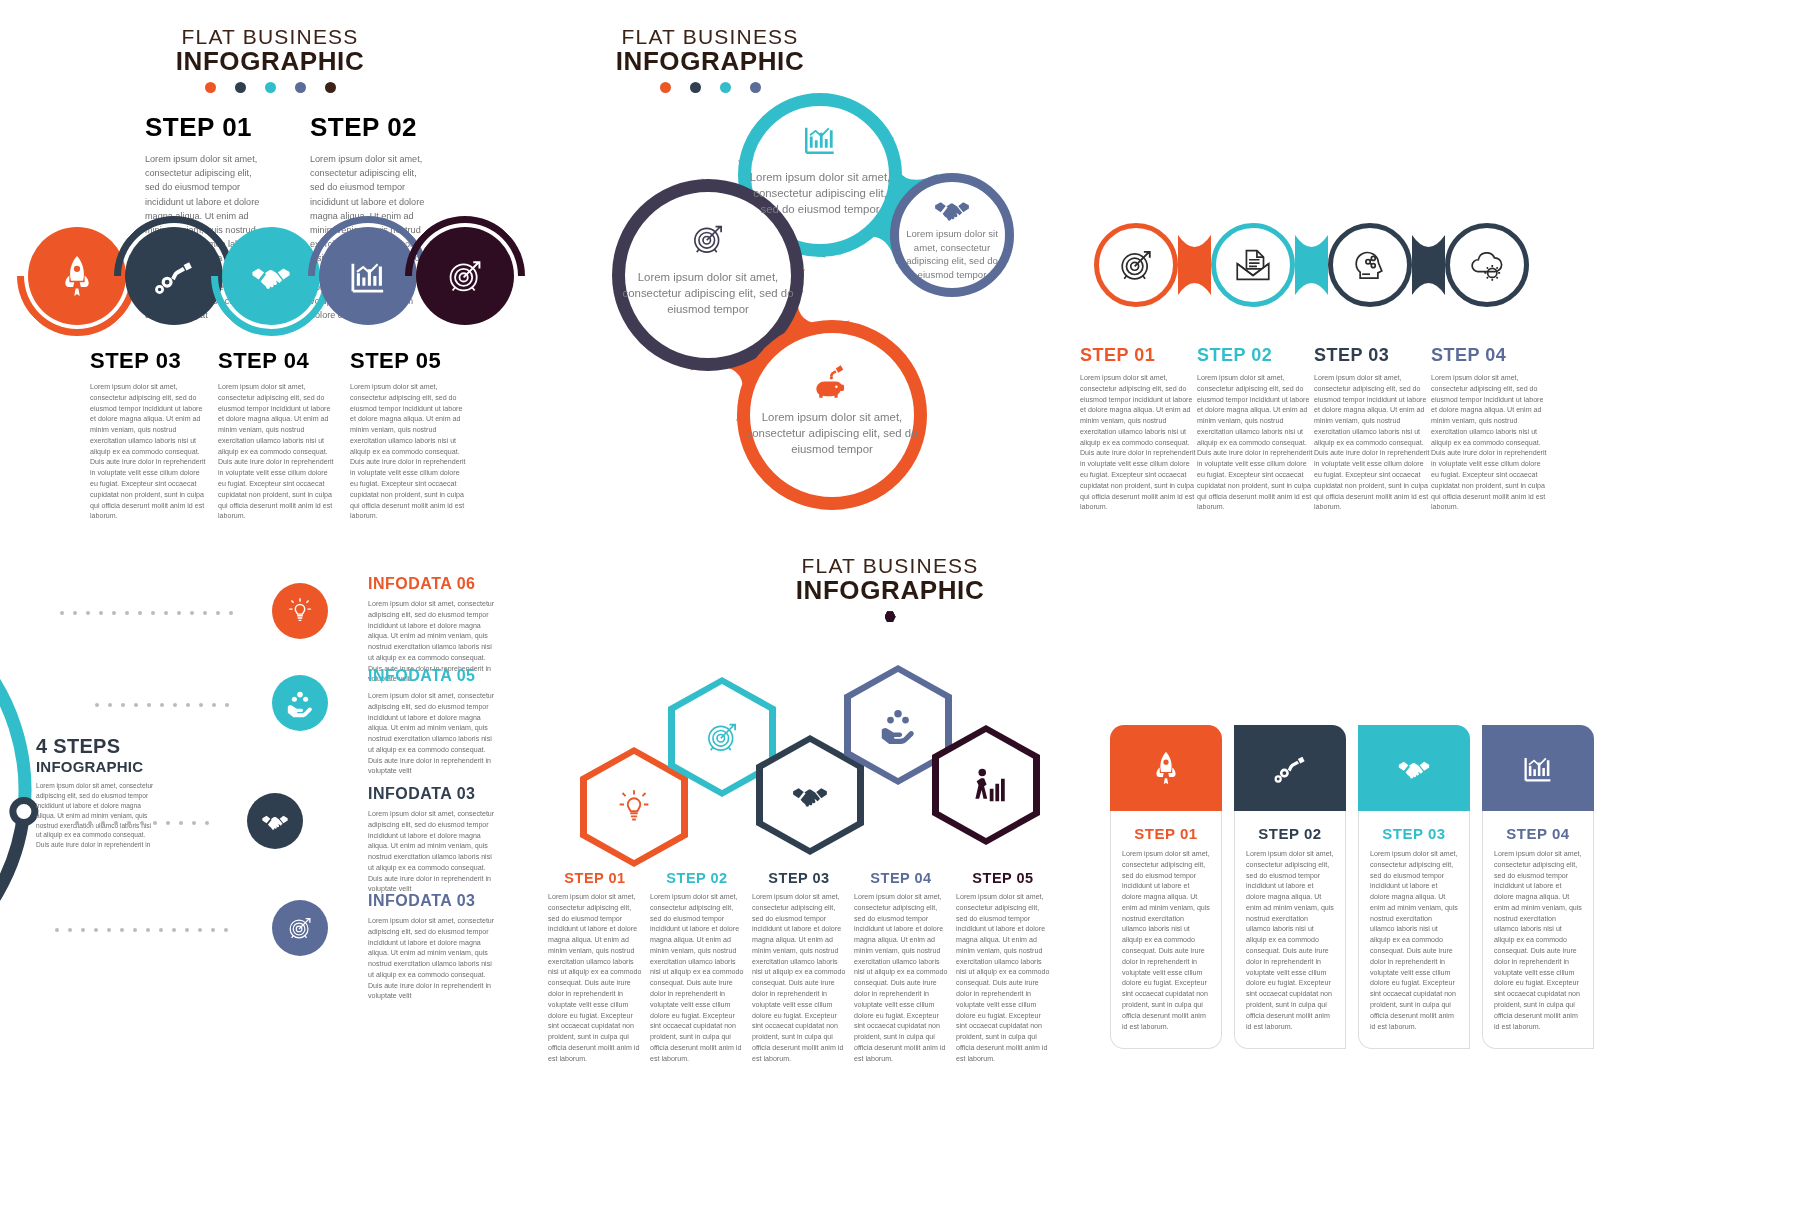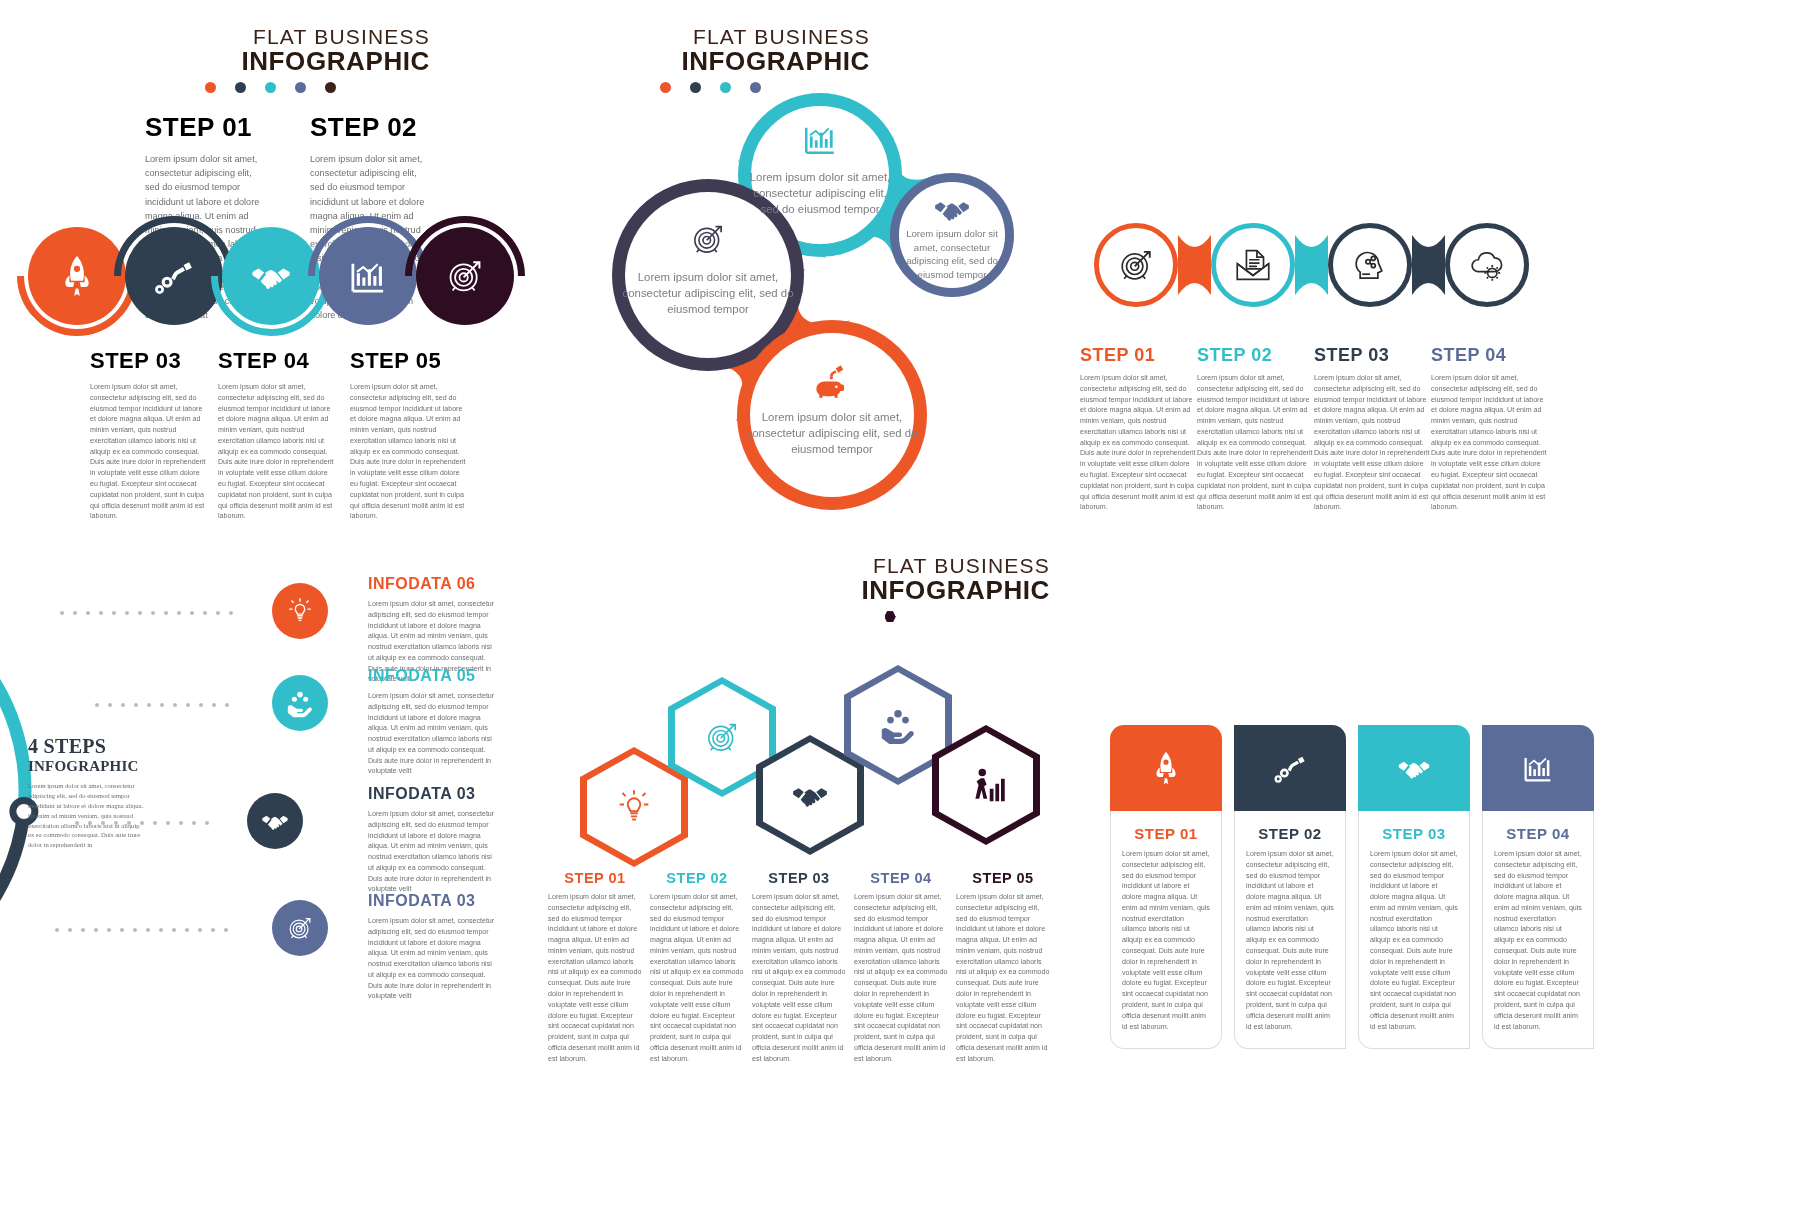--- a/index.html
+++ b/index.html
@@ -6,21 +6,21 @@
   html, body {
     width: 1820px; height: 1214px;
     background: #ffffff;
     font-family: "Liberation Sans", sans-serif;
     overflow: hidden;
   }
   .stage { position: relative; width: 1820px; height: 1214px; background:#fff; }
   .panel { position: absolute; }
 
   
-  .hdr { text-align: right; }
+  .hdr { text-align: center; }
   .hdr .l1 {
     font-size: 21px; letter-spacing: 1.2px; color: #3b2318;
     font-weight: 400; line-height: 1.05;
   }
   .hdr .l2 {
     font-size: 26px; letter-spacing: 0.6px; color: #2b1a12;
     font-weight: 700; line-height: 1.05;
   }
   .hdr .dots { margin-top: 7px; display: flex; justify-content: center; gap: 19px; }
   .hdr .dots i { width: 11px; height: 11px; border-radius: 50%; display:block; }
@@ -70,21 +70,21 @@
   
   #p3 { left: 1080px; top: 0; width: 740px; height: 500px; }
   .p3-chain { position: absolute; left: 10px; top: 215px; width: 440px; height: 100px; }
   .p3-cols { position: absolute; left: 0; top: 345px; width: 470px; display: flex; }
   .p3-cols .col { width: 117px; }
   .p3-cols .steplabel { font-size: 18px; margin-bottom: 7px; }
 
   
   #p4 { left: 0; top: 545px; width: 540px; height: 669px; }
   .arcbox { position: absolute; left: -240px; top: 20px; width: 420px; height: 450px; }
-  .centerlbl { position: absolute; left: 28px; top: 190px; width: 118px; font-family: Liberation Serif, serif; }
+  .centerlbl { position: absolute; left: 36px; top: 190px; width: 118px; }
   .centerlbl .t1 { font-size: 20px; font-weight: 700; color: #2f3a46; letter-spacing: .3px; }
   .centerlbl .t2 { font-size: 15px; font-weight: 700; color: #2f3a46; letter-spacing: .2px; margin-bottom: 6px;}
   .centerlbl .body-txt { font-size: 6.6px; line-height: 1.5; }
 
   .p4-row { position: absolute; left: 0; width: 540px; height: 120px; }
   .p4-dots { position: absolute; height: 4px; display:flex; align-items:center; gap: 9px; }
   .p4-dots i { width: 4px; height: 4px; border-radius: 50%; background: #b9bbbe; display:block; }
   .p4-icon {
     position: absolute; width: 56px; height: 56px; border-radius: 50%;
     display:flex; align-items:center; justify-content:center;

